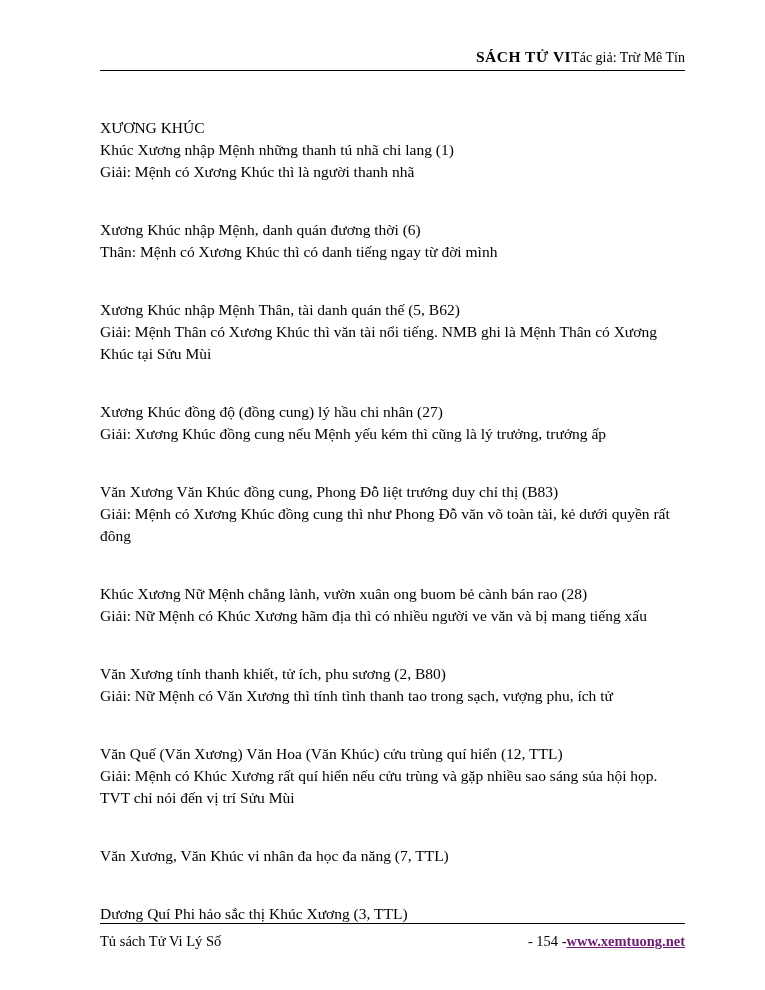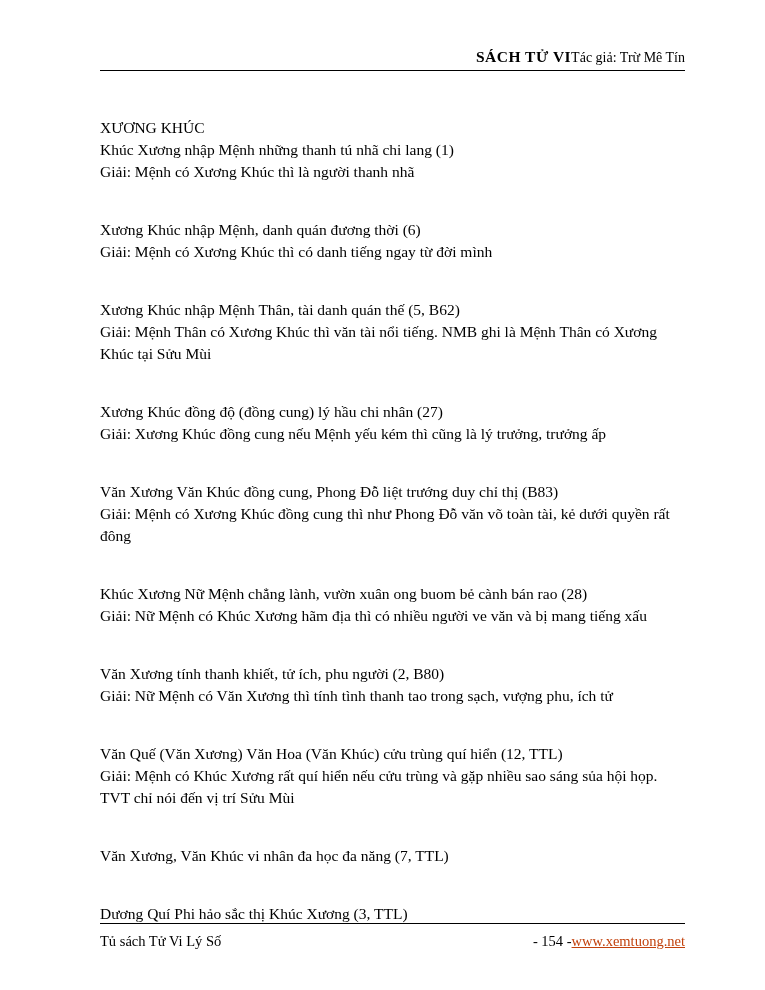--- a/index.html
+++ b/index.html
@@ -75,22 +75,23 @@
   .footer-left {
     flex: 0 0 auto;
   }
   .footer-center {
     flex: 1 1 auto;
     text-align: right;
     margin-left: -40px;
   }
   .footer-right {
     flex: 0 0 auto;
-    color: #c2410c;
+    color: #701a75;
     text-decoration: underline;
+    font-weight: bold;
   }
 </style>
 </head>
 <body>
 
 <div class="page">
 
   <div class="header">
     <div class="header-left">SÁCH TỬ VI</div>
     <div class="header-right">Tác giả: Trừ Mê Tín</div>
@@ -99,21 +100,21 @@
   <div class="content">
 
     <div class="entry first">
       <p class="section-title">XƯƠNG KHÚC</p>
       <p>Khúc Xương nhập Mệnh những thanh tú nhã chi lang (1)</p>
       <p>Giải: Mệnh có Xương Khúc thì là người thanh nhã</p>
     </div>
 
     <div class="entry">
       <p>Xương Khúc nhập Mệnh, danh quán đương thời (6)</p>
-      <p>Giải: Mệnh có Xương Khúc thì có danh tiếng ngay từ đời mình</p>
+      <p>Thân: Mệnh có Xương Khúc thì có danh tiếng ngay từ đời mình</p>
     </div>
 
     <div class="entry">
       <p>Xương Khúc nhập Mệnh Thân, tài danh quán thế (5, B62)</p>
       <p>Giải: Mệnh Thân có Xương Khúc thì văn tài nổi tiếng. NMB ghi là Mệnh Thân có Xương Khúc tại Sửu Mùi</p>
     </div>
 
     <div class="entry">
       <p>Xương Khúc đồng độ (đồng cung) lý hầu chi nhân (27)</p>
       <p>Giải: Xương Khúc đồng cung nếu Mệnh yếu kém thì cũng là lý trưởng, trưởng ấp</p>
@@ -123,21 +124,21 @@
       <p>Văn Xương Văn Khúc đồng cung, Phong Đỗ liệt trướng duy chỉ thị (B83)</p>
       <p>Giải: Mệnh có Xương Khúc đồng cung thì như Phong Đỗ văn võ toàn tài, kẻ dưới quyền rất đông</p>
     </div>
 
     <div class="entry">
       <p>Khúc Xương Nữ Mệnh chẳng lành, vườn xuân ong buom bẻ cành bán rao (28)</p>
       <p>Giải: Nữ Mệnh có Khúc Xương hãm địa thì có nhiều người ve văn và bị mang tiếng xấu</p>
     </div>
 
     <div class="entry">
-      <p>Văn Xương tính thanh khiết, tử ích, phu người (2, B80)</p>
+      <p>Văn Xương tính thanh khiết, tử ích, phu sương (2, B80)</p>
       <p>Giải: Nữ Mệnh có Văn Xương thì tính tình thanh tao trong sạch, vượng phu, ích tử</p>
     </div>
 
     <div class="entry">
       <p>Văn Quế (Văn Xương) Văn Hoa (Văn Khúc) cửu trùng quí hiển (12, TTL)</p>
       <p>Giải: Mệnh có Khúc Xương rất quí hiển nếu cửu trùng và gặp nhiều sao sáng sủa hội họp. TVT chỉ nói đến vị trí Sửu Mùi</p>
     </div>
 
     <div class="entry">
       <p>Văn Xương, Văn Khúc vi nhân đa học đa năng (7, TTL)</p>

